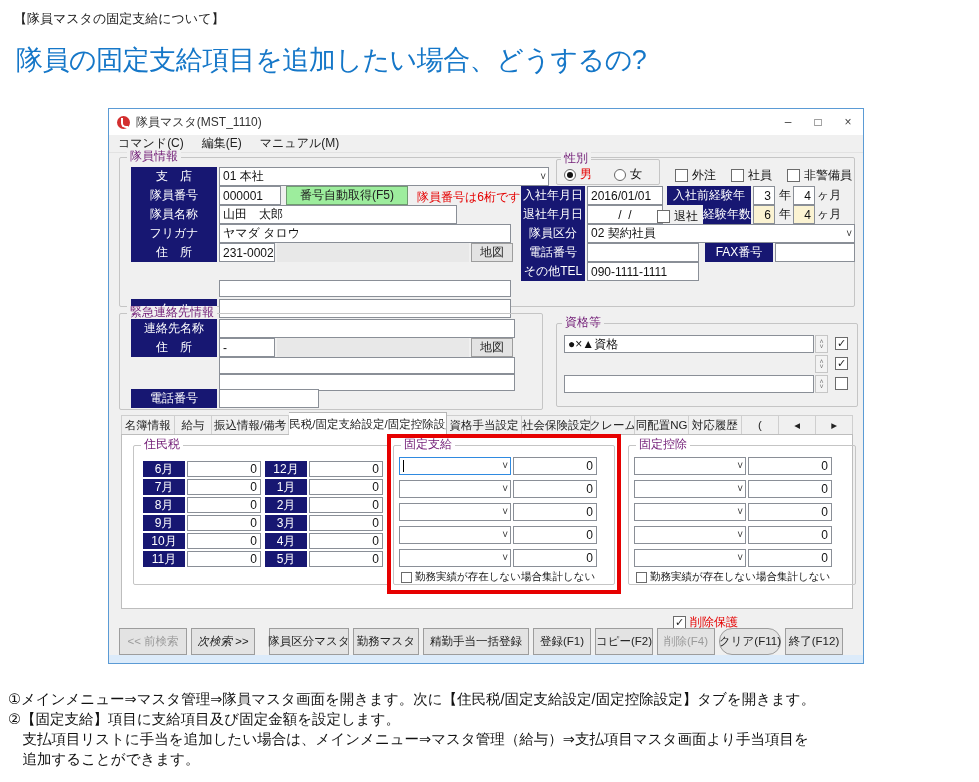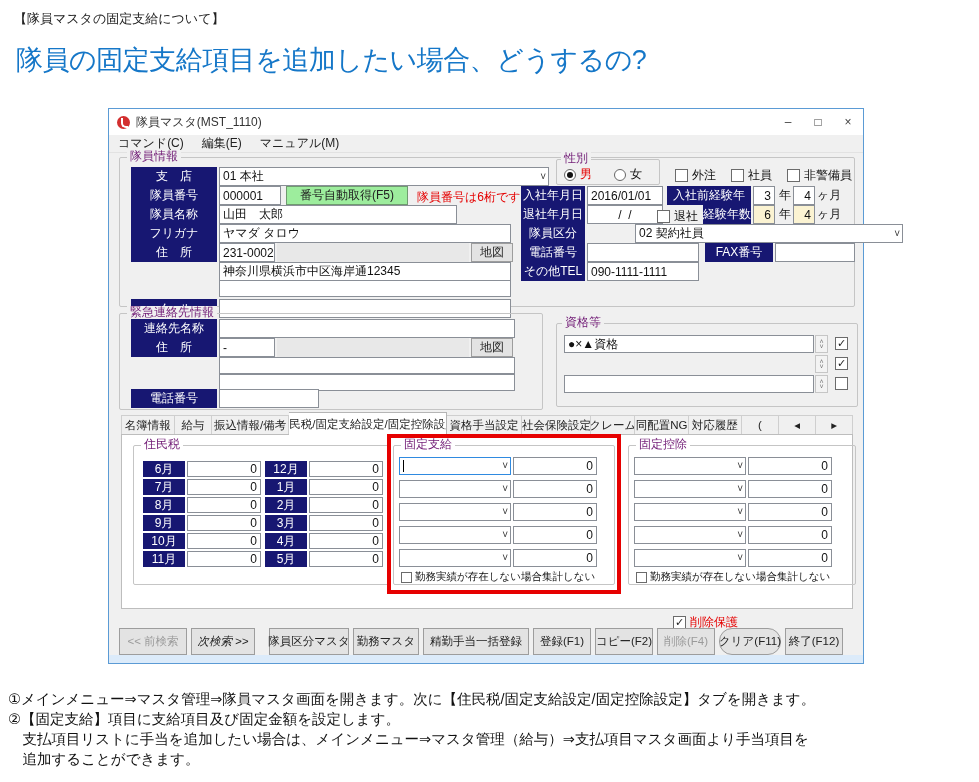--- a/index.html
+++ b/index.html
@@ -94,21 +94,20 @@
   <div class="abs nl" style="left:22px;top:96px;width:86px;">隊員名称</div>
   <div class="abs tb" style="left:110px;top:96px;width:238px;">山田　太郎</div>
 
   <div class="abs nl" style="left:22px;top:115px;width:86px;">フリガナ</div>
   <div class="abs tb" style="left:110px;top:115px;width:292px;">ヤマダ タロウ</div>
 
   <div class="abs nl" style="left:22px;top:134px;width:86px;">住　所</div>
   <div class="abs tb" style="left:110px;top:134px;width:56px;">231-0002</div>
   <div class="abs filler" style="left:168px;top:134px;width:192px;height:19px;"></div>
   <div class="abs btn sm" style="left:362px;top:134px;width:42px;">地図</div>
-  <div class="abs tb" style="left:110px;top:153px;width:292px;">神奈川県横浜市中区海岸通12345</div>
   <div class="abs tb" style="left:110px;top:171px;width:292px;height:17px;"></div>
 
   <div class="abs nl" style="left:22px;top:190px;width:86px;">メール</div>
   <div class="abs tb" style="left:110px;top:190px;width:292px;"></div>
 
   <div class="abs grp" style="left:447px;top:50px;width:104px;height:26px;"></div>
   <div class="abs glab" style="left:452px;top:43px;">性別</div>
   <div class="abs inlinerow" style="left:455px;top:57px;">
     <span class="radio sel"></span>
     <span class="cbl redtext">男</span>
@@ -145,21 +144,21 @@
     <span class="cb"></span>
     <span class="cbl">退社</span>
   </div>
   <div class="abs nl" style="left:594px;top:96px;width:48px;">経験年数</div>
   <div class="abs tb num ro" style="left:644px;top:96px;width:22px;">6</div>
   <div class="abs unit" style="left:670px;top:96px;">年</div>
   <div class="abs tb num ro" style="left:684px;top:96px;width:22px;">4</div>
   <div class="abs unit" style="left:708px;top:96px;">ヶ月</div>
 
   <div class="abs nl" style="left:412px;top:115px;width:64px;">隊員区分</div>
-  <div class="abs tb combo" style="left:478px;top:115px;width:268px;margin-left:48px;"><span>02 契約社員</span><span class="arr">˅</span></div>
+  <div class="abs tb combo" style="left:478px;top:115px;width:268px;"><span>02 契約社員</span><span class="arr">˅</span></div>
 
   <div class="abs nl" style="left:412px;top:134px;width:64px;">電話番号</div>
   <div class="abs tb" style="left:478px;top:134px;width:112px;"></div>
   <div class="abs nl" style="left:596px;top:134px;width:68px;">FAX番号</div>
   <div class="abs tb" style="left:666px;top:134px;width:80px;"></div>
 
   <div class="abs nl" style="left:412px;top:153px;width:64px;">その他TEL</div>
   <div class="abs tb" style="left:478px;top:153px;width:112px;">090-1111-1111</div>
 
   <div class="abs grp" style="left:10px;top:204px;width:424px;height:97px;"></div>

